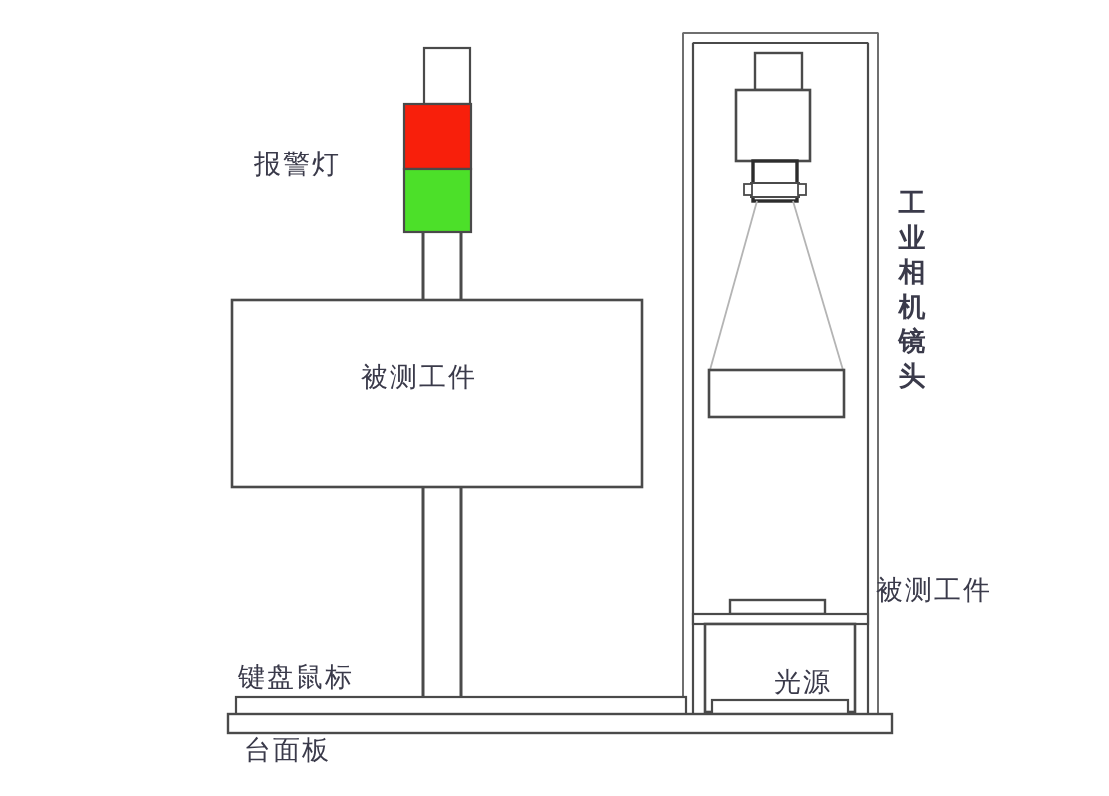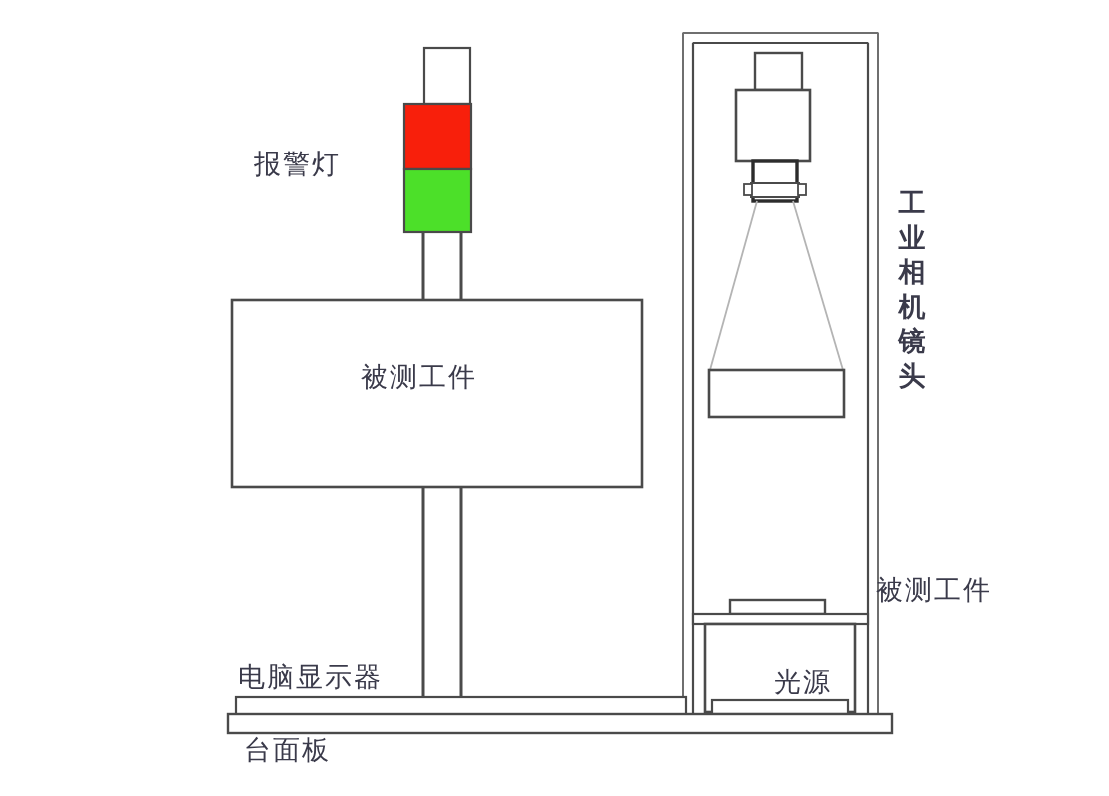--- a/index.html
+++ b/index.html
@@ -118,21 +118,21 @@
     <g>
       <rect x="228" y="714" width="664" height="19" fill="#ffffff" stroke="#4a4a4a" stroke-width="2.4"></rect>
     </g>
 
   </svg>
 
   <div class="lbl" style="left:254px; top:150px;">报警灯</div>
 
   <div class="lbl" style="left:361px; top:363px;">被测工件</div>
 
-  <div class="lbl" style="left:238px; top:663px;">电脑显示器</div>
+  <div class="lbl" style="left:238px; top:663px;">键盘鼠标</div>
 
   <div class="lbl" style="left:244px; top:736px;">台面板</div>
 
   <div class="lbl lbl-vertical" style="left:895px; top:186px;">工业相机镜头</div>
 
   <div class="lbl" style="left:876px; top:576px;font-family:Liberation Serif, serif;">被测工件</div>
 
   <div class="lbl" style="left:746px; top:668px;margin-left:28px;">光源</div>
 
 </div>

